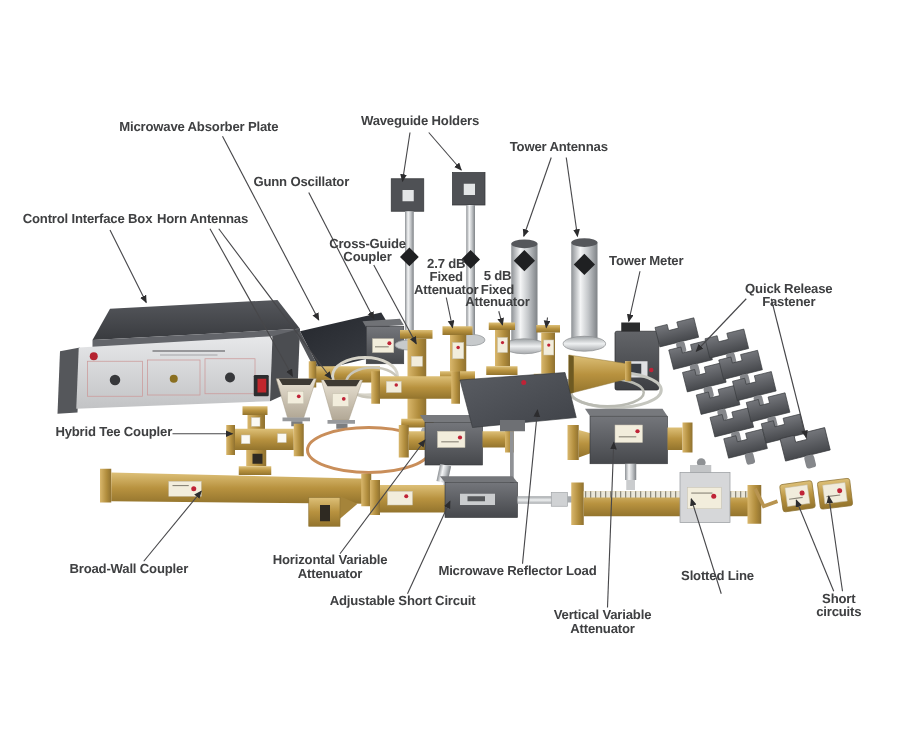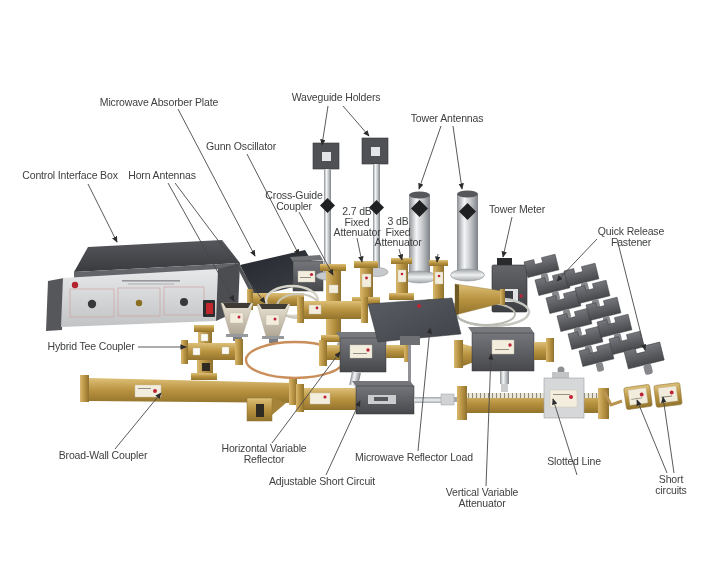--- a/index.html
+++ b/index.html
@@ -1,21 +1,21 @@
 <!DOCTYPE html>
 <html><head>
 <meta charset="utf-8">
 <style>
   html,body{margin:0;padding:0;background:#fff;}
   #scene{position:relative;width:723px;height:584px;background:#ffffff;overflow:hidden;
          font-family:"Liberation Sans","DejaVu Sans",sans-serif;}
   #art{position:absolute;left:0;top:0;z-index:1;}
   .lbl{position:absolute;z-index:3;transform:translateX(-50%);text-align:center;
        color:#3f4042;font-size:10.5px;line-height:10.5px;letter-spacing:-0.15px;
-       white-space:pre-line;}
+       white-space:pre-line;font-weight:bold;}
   
   #lbl-control{left:70px;top:170px}
   #lbl-absorber{left:159px;top:97px}
   #lbl-gunn{left:241px;top:141px}
   #lbl-horn{left:162px;top:170px}
   #lbl-holders{left:336px;top:92px}
   #lbl-towers{left:447px;top:113px}
   #lbl-crossguide{left:294px;top:190px}
   #lbl-15db{left:357px;top:206px}
   #lbl-6db{left:398px;top:216px}
@@ -413,28 +413,28 @@
   <div class="lbl" id="lbl-absorber">Microwave Absorber Plate</div>
   <div class="lbl" id="lbl-gunn">Gunn Oscillator</div>
   <div class="lbl" id="lbl-horn">Horn Antennas</div>
   <div class="lbl" id="lbl-holders">Waveguide Holders</div>
   <div class="lbl" id="lbl-towers">Tower Antennas</div>
   <div class="lbl" id="lbl-crossguide">Cross-Guide
 Coupler</div>
   <div class="lbl" id="lbl-15db">2.7 dB
 Fixed
 Attenuator</div>
-  <div class="lbl" id="lbl-6db">3 dB
+  <div class="lbl" id="lbl-6db">5 dB
 Fixed
 Attenuator</div>
   <div class="lbl" id="lbl-powermeter">Tower Meter</div>
   <div class="lbl" id="lbl-qrf">Quick Release Fastener</div>
   <div class="lbl" id="lbl-hybrid">Hybrid Tee Coupler</div>
   <div class="lbl" id="lbl-broadwall">Broad-Wall Coupler</div>
   <div class="lbl" id="lbl-horizvar">Horizontal Variable
-Reflector</div>
+Attenuator</div>
   <div class="lbl" id="lbl-adjshort">Adjustable Short Circuit</div>
   <div class="lbl" id="lbl-reflector">Microwave Reflector Load</div>
   <div class="lbl" id="lbl-vertvar">Vertical Variable
 Attenuator</div>
   <div class="lbl" id="lbl-slotted">Slotted Line</div>
   <div class="lbl" id="lbl-shortcircuits">Short circuits</div>
 </div>
 
 </body></html>

